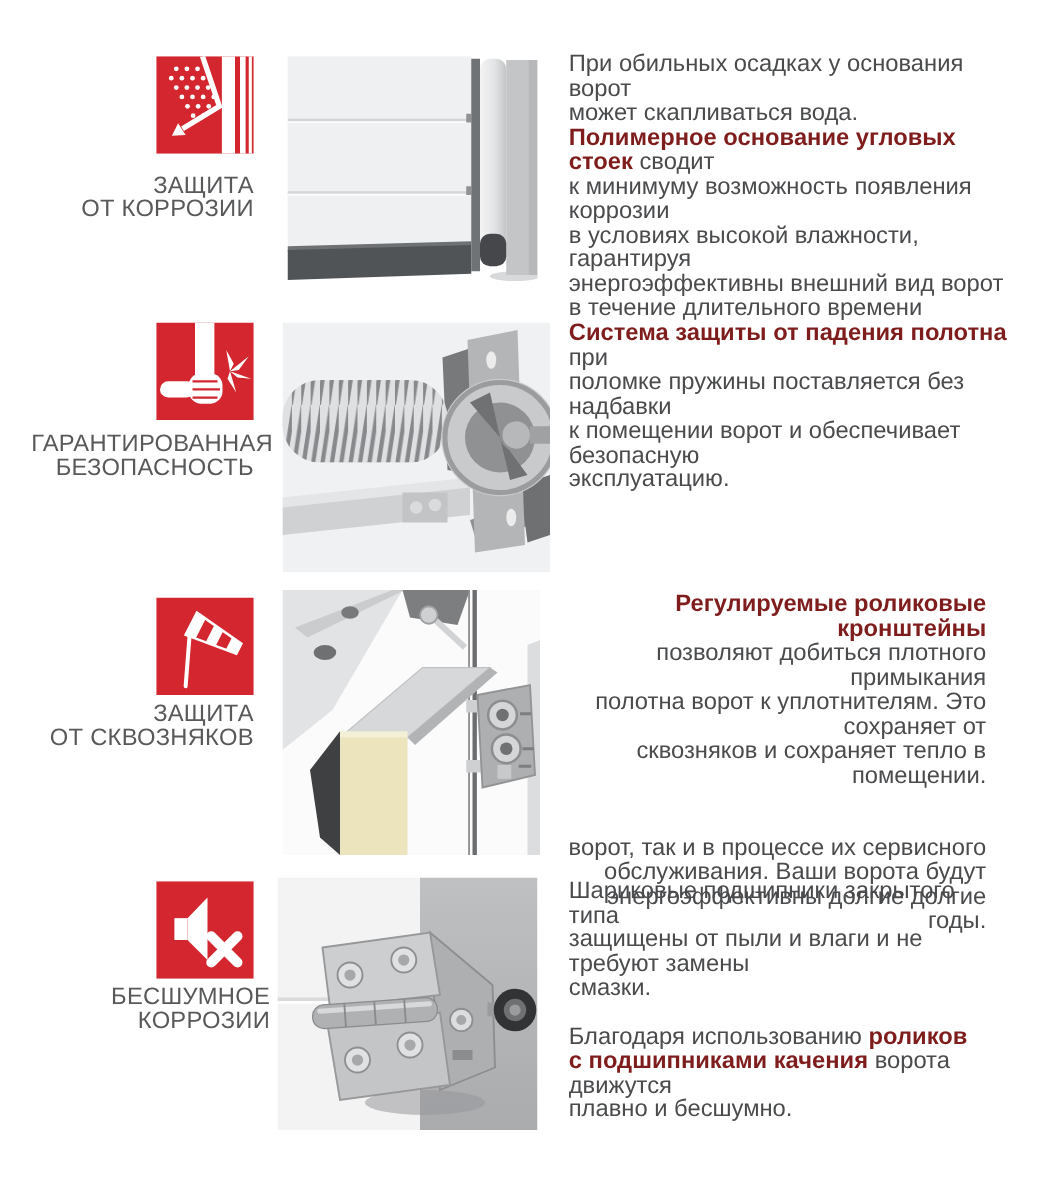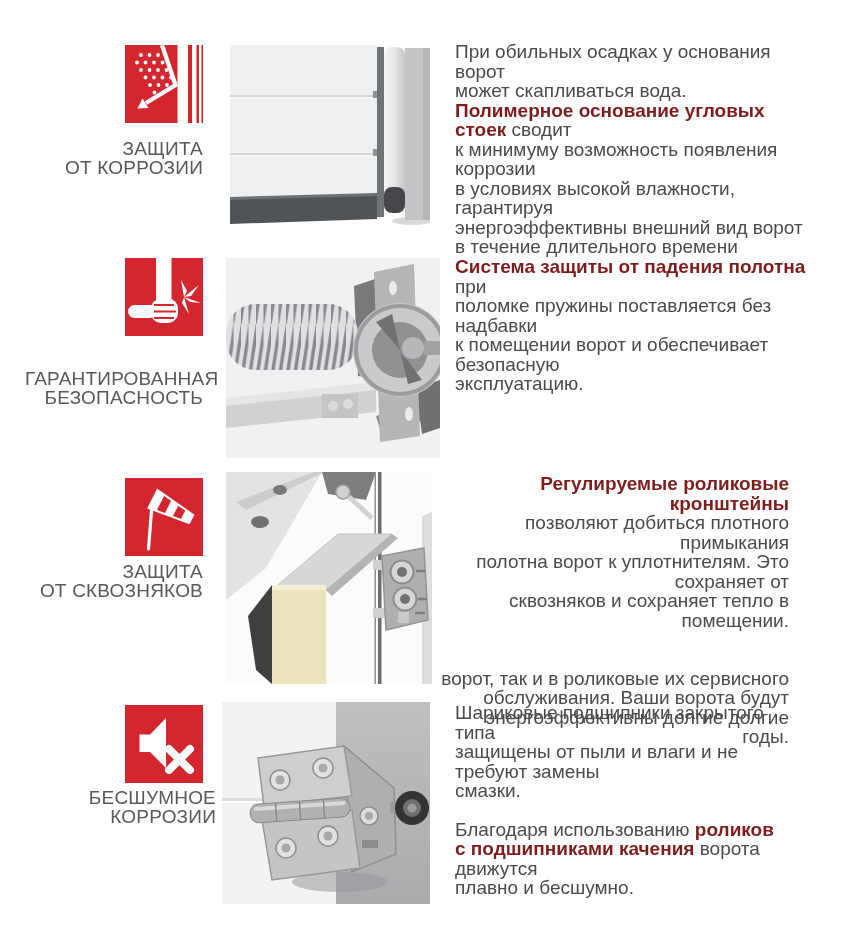--- a/index.html
+++ b/index.html
@@ -103,21 +103,21 @@
         <polygon points="59,39 56,22 62,33"></polygon>
         <polygon points="59,39 74,27 66,38"></polygon>
         <polygon points="59,39 76,45 65,44"></polygon>
         <polygon points="59,39 64,56 57,45"></polygon>
       </g>
       <rect x="3" y="47" width="28" height="13" rx="6.5" fill="#ffffff"></rect>
       <rect x="26" y="40.5" width="27" height="24.5" rx="10" fill="#ffffff"></rect>
       <path d="M29 47 H49 M29 53.5 H51 M29 60 H49" stroke="#d3262e" stroke-width="1.8" fill="none"></path>
     </svg>
   </div>
-  <div class="abs icon-label" style="left:25px;top:346px;margin-top:23px;">
+  <div class="abs icon-label" style="left:25px;top:346px;">
     <span class="lbl-line">ГАРАНТИРОВАННАЯ</span>
     <span class="lbl-line">БЕЗОПАСНОСТЬ</span>
   </div>
   <div class="abs" style="left:226px;top:258px;">
     <svg width="214" height="200" viewBox="0 0 214 200">
       <defs>
         <pattern id="coil" width="7.5" height="66" patternUnits="userSpaceOnUse">
           <line x1="-1" y1="66" x2="9" y2="0" stroke="#87898c" stroke-width="3.4"></line>
         </pattern>
         <clipPath id="springClip">
@@ -198,21 +198,21 @@
       <path d="M190 99 h9 M192 127 h9 M189 141 h10" stroke="#7c7e80" stroke-width="2.5" fill="none"></path>
       <circle cx="176" cy="100" r="11.5" fill="#d5d6d8" stroke="#8d8e90" stroke-width="2"></circle>
       <circle cx="176" cy="100" r="5" fill="#6f7173"></circle>
       <circle cx="179" cy="127" r="11.5" fill="#d5d6d8" stroke="#8d8e90" stroke-width="2"></circle>
       <circle cx="179" cy="127" r="5" fill="#6f7173"></circle>
       <rect x="172" y="140" width="11" height="11" fill="#c8c9cb"></rect>
     </svg>
   </div>
   <div class="abs text-col" style="left:437px;top:474px;text-align:right;">
       <p class="body-par"><b>Регулируемые роликовые кронштейны</b><br><span>позволяют добиться плотного примыкания</span><br><span>полотна ворот к уплотнителям. Это сохраняет от</span><br><span>сквозняков и сохраняет тепло в помещении.</span></p>
-      <p class="body-par"><br><span>ворот, так и в роликовые их сервисного</span><br><span>обслуживания. Ваши ворота будут</span><br><span>энергоэффективны долгие долгие годы.</span></p>
+      <p class="body-par"><br><span>ворот, так и в процессе их сервисного</span><br><span>обслуживания. Ваши ворота будут</span><br><span>энергоэффективны долгие долгие годы.</span></p>
     </div>
 
   <div class="abs" style="left:125px;top:705px;">
     <svg class="icon" viewBox="0 0 78 78">
       <rect width="78" height="78" fill="#d3262e"></rect>
       <rect x="14.5" y="29.5" width="10.5" height="17.5" fill="#ffffff"></rect>
       <polygon points="25,29.5 41,13 41,63 25,47" fill="#ffffff"></polygon>
       <path d="M44 44 L65 65 M65 44 L44 65" stroke="#ffffff" stroke-width="8" stroke-linecap="round"></path>
     </svg>
   </div>

